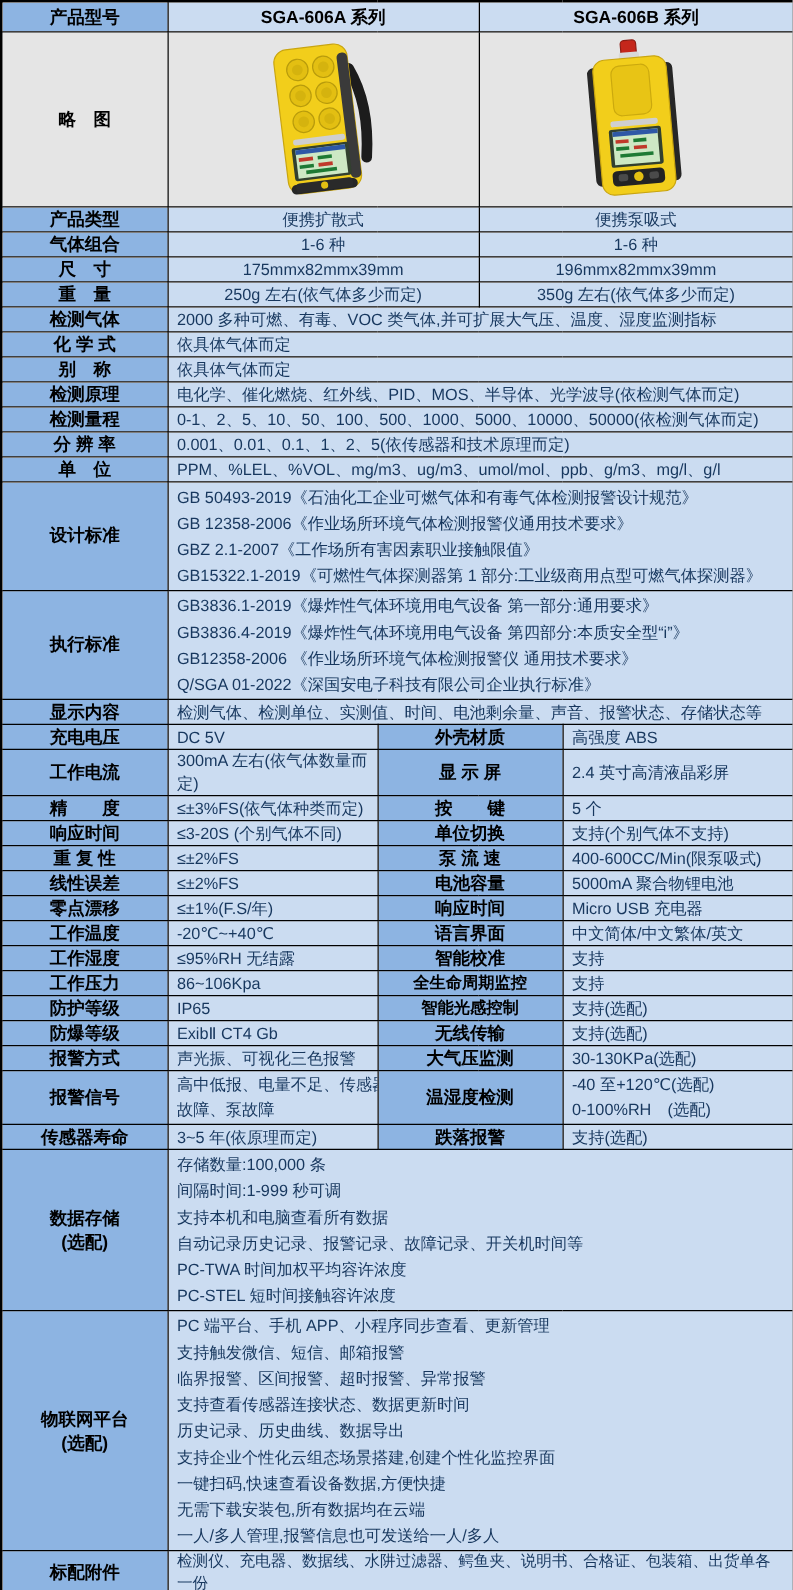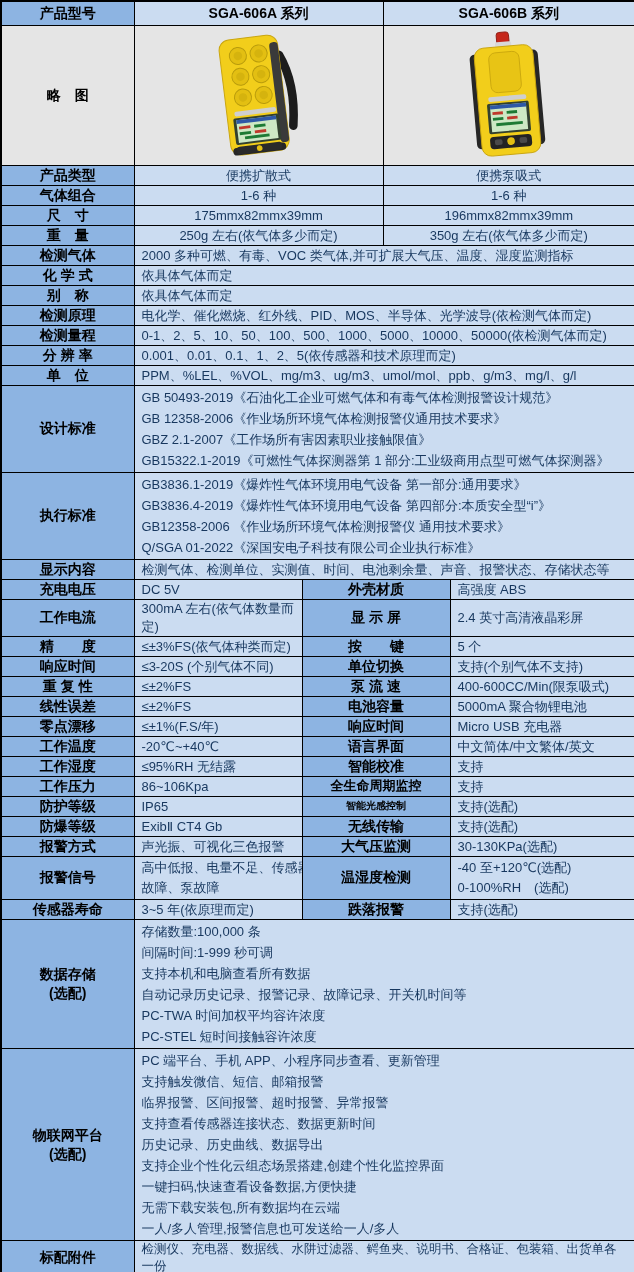--- a/index.html
+++ b/index.html
@@ -232,21 +232,21 @@
       </tr>
   <tr class="s">
         <td class="lbl">工作压力</td>
         <td class="val l">86~106Kpa</td>
         <td colspan="2" class="lbl" style="font-size:13px">全生命周期监控</td>
         <td class="val l">支持</td>
       </tr>
   <tr class="s">
         <td class="lbl">防护等级</td>
         <td class="val l">IP65</td>
-        <td colspan="2" class="lbl" style="font-size:10px">智能光感控制</td>
+        <td colspan="2" class="lbl" style="font-size:13px">智能光感控制</td>
         <td class="val l">支持(选配)</td>
       </tr>
   <tr class="s">
         <td class="lbl">防爆等级</td>
         <td class="val l">ExibⅡ CT4 Gb</td>
         <td colspan="2" class="lbl">无线传输</td>
         <td class="val l">支持(选配)</td>
       </tr>
   <tr class="s">
         <td class="lbl">报警方式</td>

